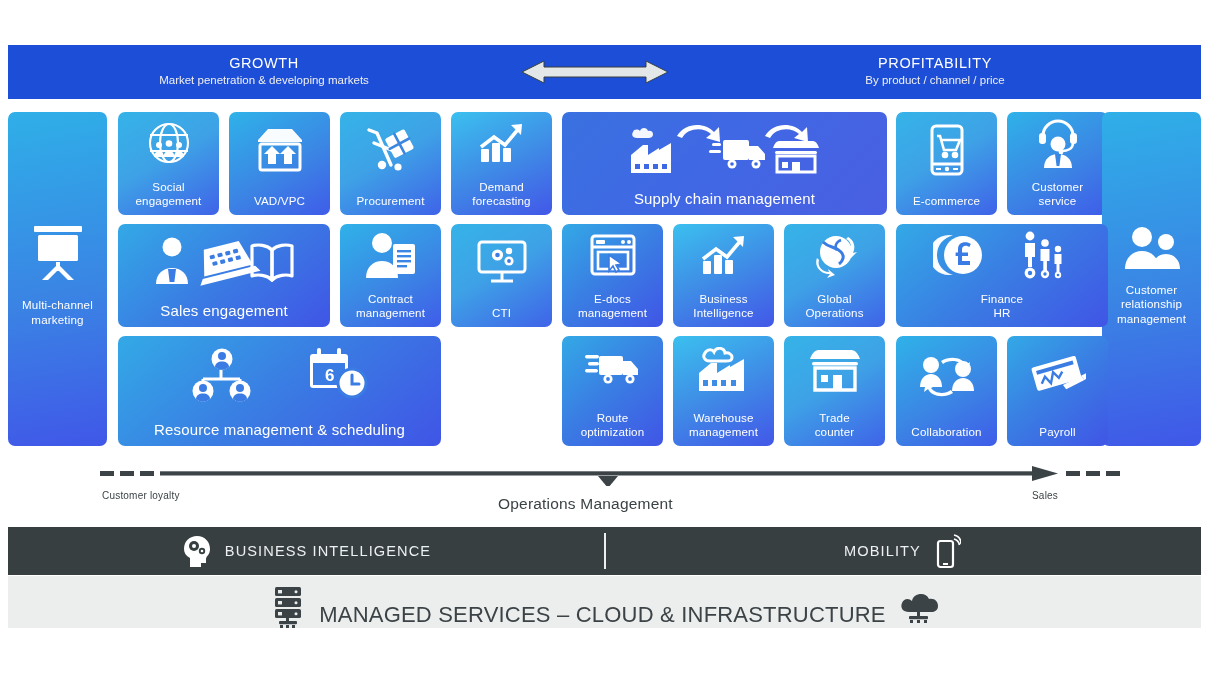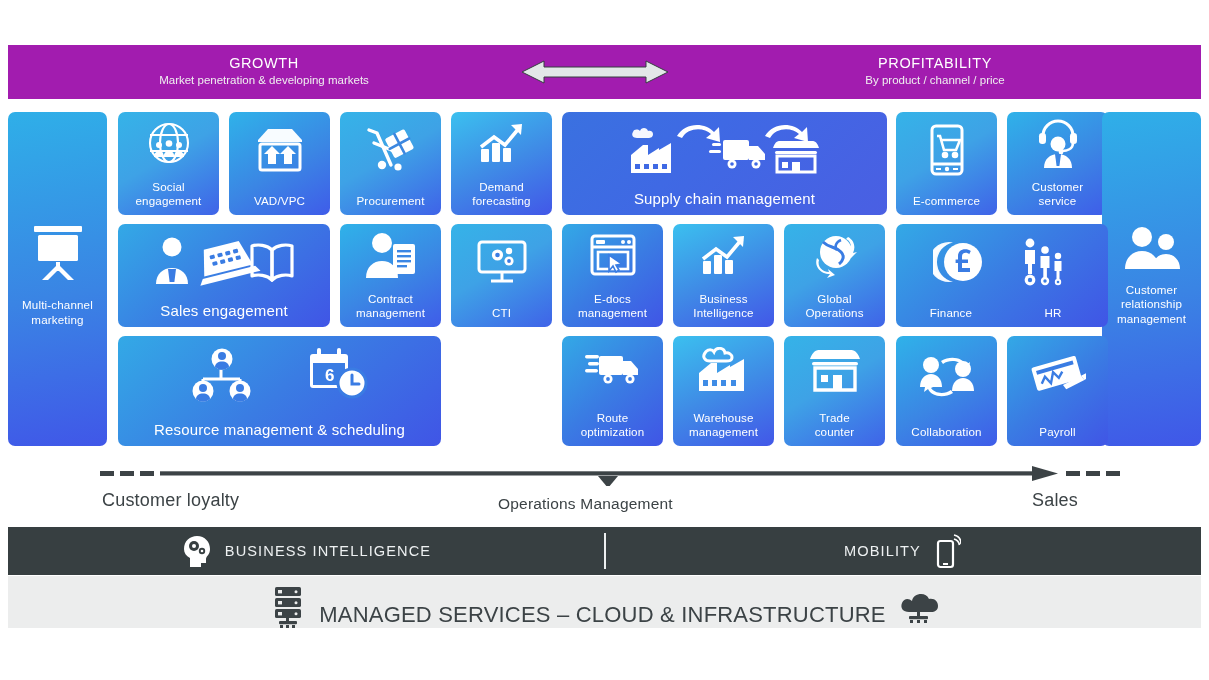--- a/index.html
+++ b/index.html
@@ -9,21 +9,21 @@
     background: #ffffff;
     font-family: "Liberation Sans", sans-serif;
     overflow: hidden;
   }
   .page { position: relative; width: 1209px; height: 680px; }
 
   
   .topbar {
     position: absolute; left: 8px; top: 45px;
     width: 1193px; height: 54px;
-    background: #a21caf;
+    background: #1d4ed8;
     display: flex; align-items: center;
   }
   .topbar-col { flex: 0 0 auto; text-align: center; color: #ffffff; }
   .topbar-col.growth { width: 512px; }
   .topbar-col.arrowcell { width: 150px; display: flex; align-items: center; justify-content: center; }
   .topbar-col.profit { width: 530px; }
   .tb-title {
     font-size: 14.5px; letter-spacing: 0.6px; line-height: 1.25; color: #fff;
   }
   .tb-sub { font-size: 11.5px; line-height: 1.5; color: #f0f0f0; }
@@ -57,21 +57,21 @@
   .g-a { background: linear-gradient(150deg, #35b3e8 0%, #3ea2e6 45%, #3f63e8 100%); }
   .g-b { background: linear-gradient(150deg, #2fb2e9 0%, #3b86e4 55%, #3f5ce9 100%); }
   .g-c { background: linear-gradient(140deg, #33a9e6 0%, #3a7ce3 50%, #4055e6 100%); }
   .g-d { background: linear-gradient(155deg, #3bc0ef 0%, #3f8ce6 50%, #4257e8 100%); }
   .g-deep { background: linear-gradient(135deg, #3a71e0 0%, #3f69e4 40%, #4a5fe3 100%); }
   .g-tall { background: linear-gradient(170deg, #2fafe8 0%, #3a84e4 55%, #4057e8 100%); }
 
   
   .arrowstrip { position: absolute; left: 0; top: 452px; width: 1209px; height: 68px; }
   .as-line { position: absolute; left: 100px; top: 12px; width: 1020px; height: 22px; }
-  .as-lbl { position: absolute; font-size: 18px; color: #3c4346; letter-spacing: 0.2px; }
+  .as-lbl { position: absolute; font-size: 10px; color: #3c4346; letter-spacing: 0.2px; }
   .as-lbl.left  { left: 102px;  top: 38px; }
   .as-lbl.mid   { left: 498px;  top: 43px; font-size: 15.5px; }
   .as-lbl.right { left: 1032px; top: 38px; }
 
   
   .botbar {
     position: absolute; left: 8px; top: 527px; width: 1193px; height: 48px;
     background: #373f41; display: flex; align-items: center;
   }
   .bb-seg { display: flex; align-items: center; justify-content: center; gap: 14px; }
@@ -417,21 +417,21 @@
               <circle cx="26" cy="44" r="1.7" fill="#3a7ce3"></circle>
           </g>
           <g>
             <circle cx="39" cy="19" r="3.2"></circle>
             <path d="M35.5 24 h7 v10 h-2 v8 h-3 v-8 h-2 z"></path>
             <circle cx="39" cy="45" r="3.2"></circle>
               <circle cx="39" cy="45" r="1.3" fill="#3a7ce3"></circle>
           </g>
         </svg>
       </div>
-      <div class="tlabel" style="display:flex; width:100%;">
+      <div class="tlabel" style="display:flex; width:100%;flex-direction:column;">
         <span style="flex:1; text-align:center;">Finance</span>
         <span style="flex:1; text-align:center;">HR</span>
       </div>
     </div>
 
     <div class="tile g-c" style="left:110px; top:224px; width:323px; height:110px;">
       <div class="ico" style="gap:52px;">
         <svg width="68" height="54" viewBox="0 0 68 54" fill="#fff">
           <g transform="translate(22,0)">
             <circle cx="12" cy="11" r="10.5"></circle>

